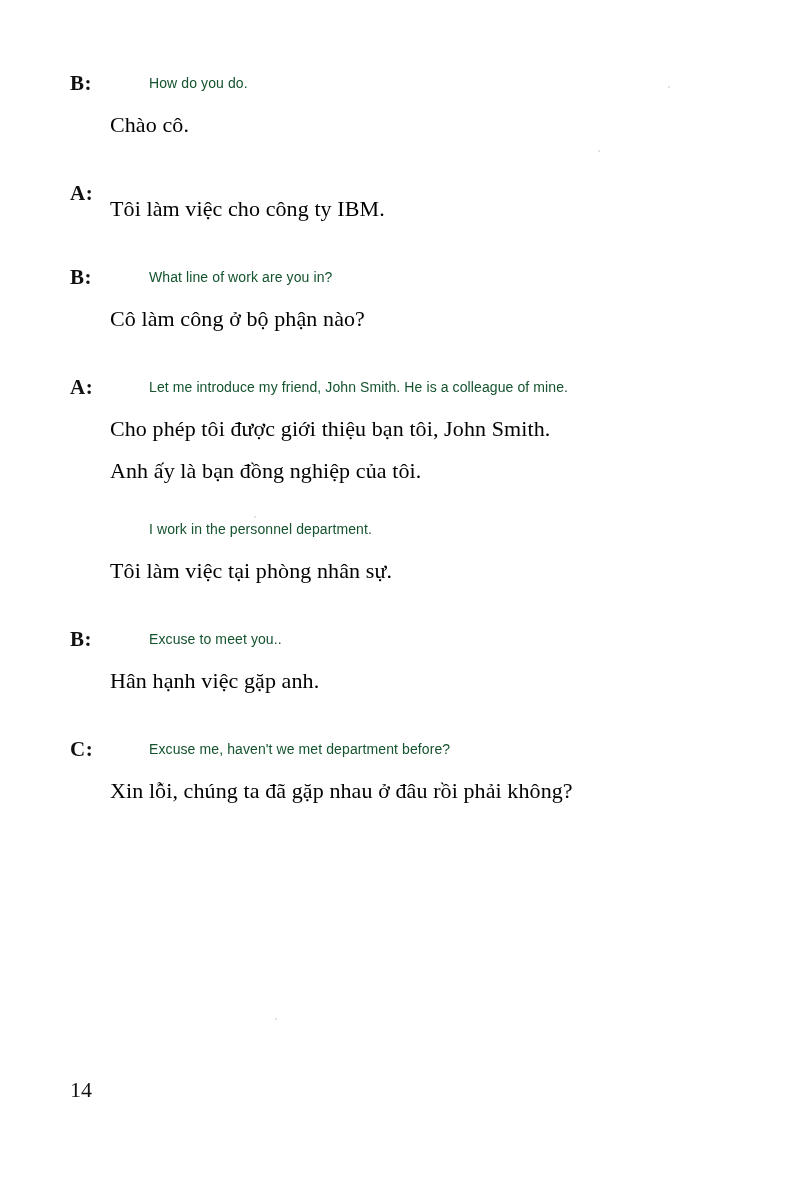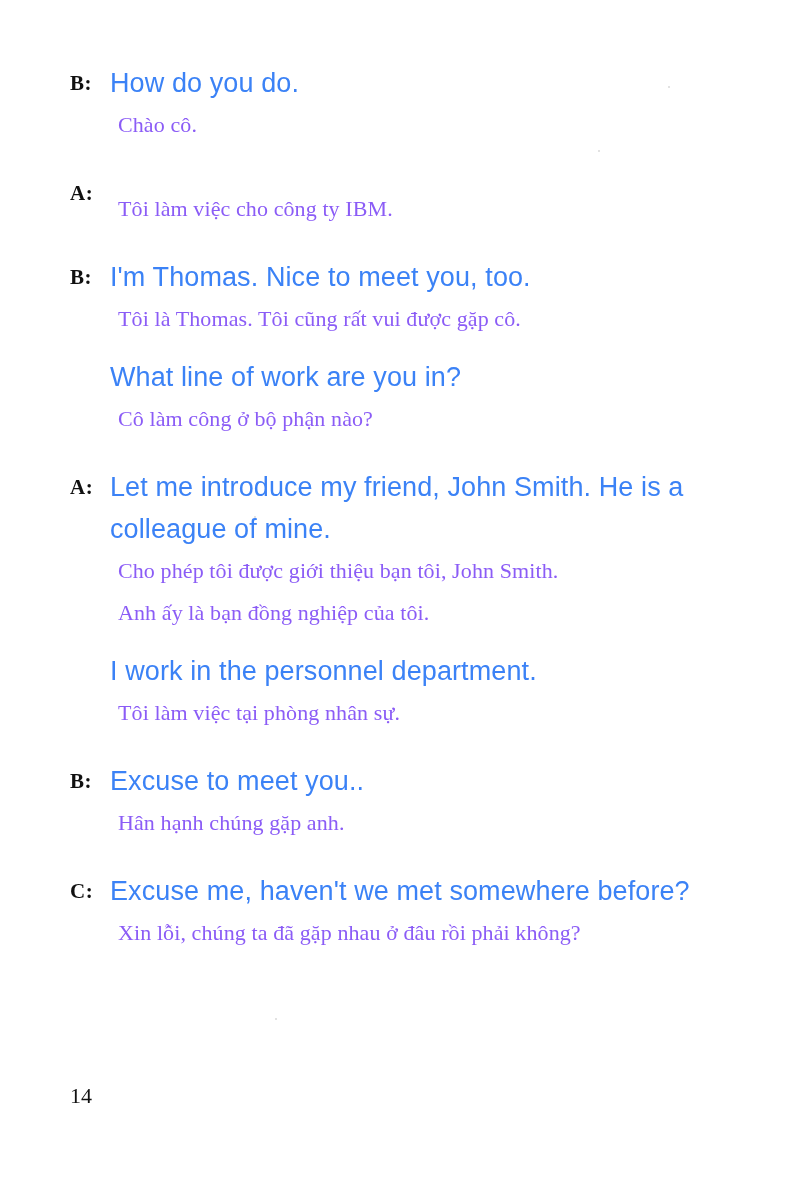--- a/index.html
+++ b/index.html
@@ -45,39 +45,39 @@
     min-width: 0;
   }
   .block {
     margin-bottom: 16px;
   }
   .block:last-child {
     margin-bottom: 0;
   }
   .line-en {
     font-family: "Liberation Sans", sans-serif;
-    font-size: 27px;
+    font-size: 14px;
     line-height: 42px;
-    color: #3b82f6;
+    color: #14532d;
     letter-spacing: 0.1px;
     white-space: pre-wrap;
+    margin-left: 39px;
   }
   .line-vi {
     font-family: "Liberation Serif", serif;
     font-size: 22px;
     line-height: 42px;
-    color: #8b5cf6;
+    color: #000000;
     letter-spacing: 0.1px;
     white-space: pre-wrap;
-    margin-left: 8px;
   }
   .page-number {
     position: absolute;
     left: 70px;
-    bottom: 74px;
+    bottom: 80px;
     font-family: "Liberation Serif", serif;
     font-size: 22px;
     color: #111;
   }
   
   .speck {
     position: absolute;
     background: #d8d8d8;
     border-radius: 50%;
     width: 2px;
@@ -109,24 +109,20 @@
         <div class="block">
           <div class="line-vi">Tôi làm việc cho công ty IBM.</div>
         </div>
       </div>
     </div>
 
     <div class="exchange">
       <div class="speaker">B:</div>
       <div class="lines">
         <div class="block">
-          <div class="line-en">I'm Thomas. Nice to meet you, too.</div>
-          <div class="line-vi">Tôi là Thomas. Tôi cũng rất vui được gặp cô.</div>
-        </div>
-        <div class="block">
           <div class="line-en">What line of work are you in?</div>
           <div class="line-vi">Cô làm công ở bộ phận nào?</div>
         </div>
       </div>
     </div>
 
     <div class="exchange">
       <div class="speaker">A:</div>
       <div class="lines">
         <div class="block">
@@ -139,30 +135,30 @@
           <div class="line-vi">Tôi làm việc tại phòng nhân sự.</div>
         </div>
       </div>
     </div>
 
     <div class="exchange">
       <div class="speaker">B:</div>
       <div class="lines">
         <div class="block">
           <div class="line-en">Excuse to meet you..</div>
-          <div class="line-vi">Hân hạnh chúng gặp anh.</div>
+          <div class="line-vi">Hân hạnh việc gặp anh.</div>
         </div>
       </div>
     </div>
 
     <div class="exchange">
       <div class="speaker">C:</div>
       <div class="lines">
         <div class="block">
-          <div class="line-en">Excuse me, haven't we met somewhere before?</div>
+          <div class="line-en">Excuse me, haven't we met department before?</div>
           <div class="line-vi">Xin lỗi, chúng ta đã gặp nhau ở đâu rồi phải không?</div>
         </div>
       </div>
     </div>
 
   </div>
 
   <div class="page-number">14</div>
 
   <span class="speck" style="left:598px; top:150px;"></span>

